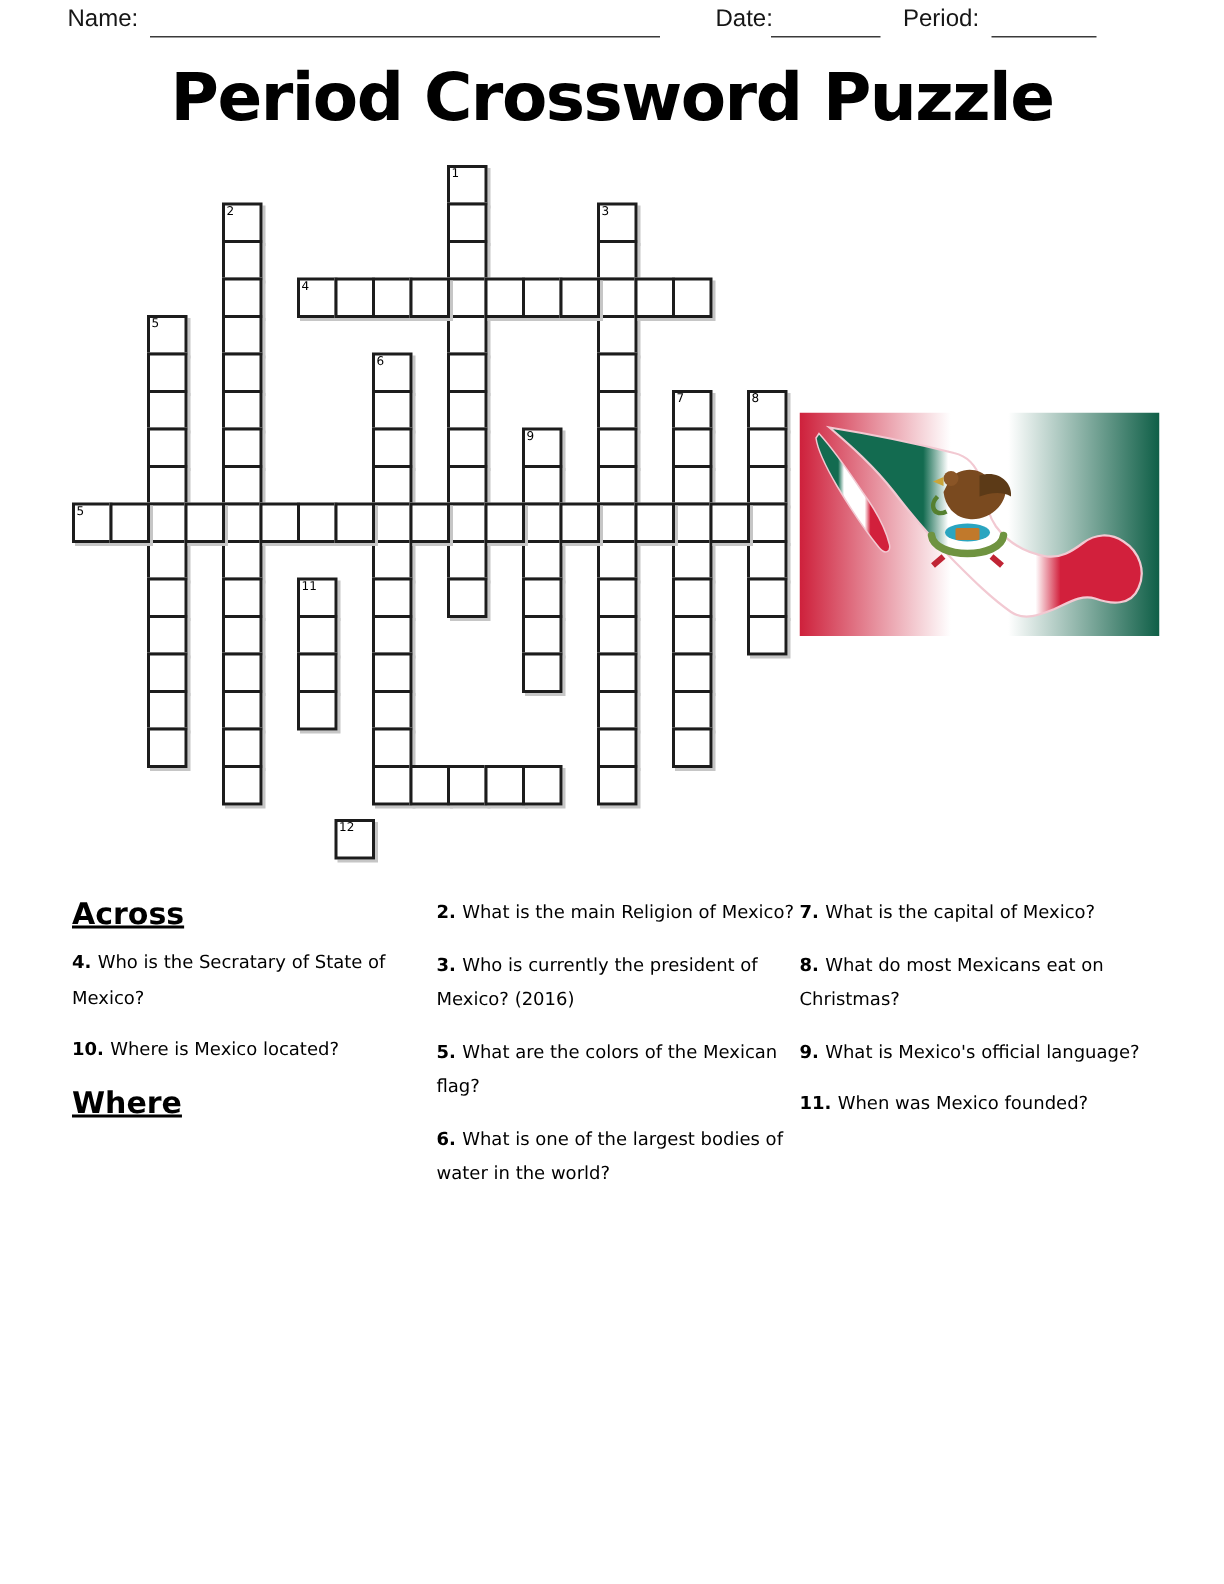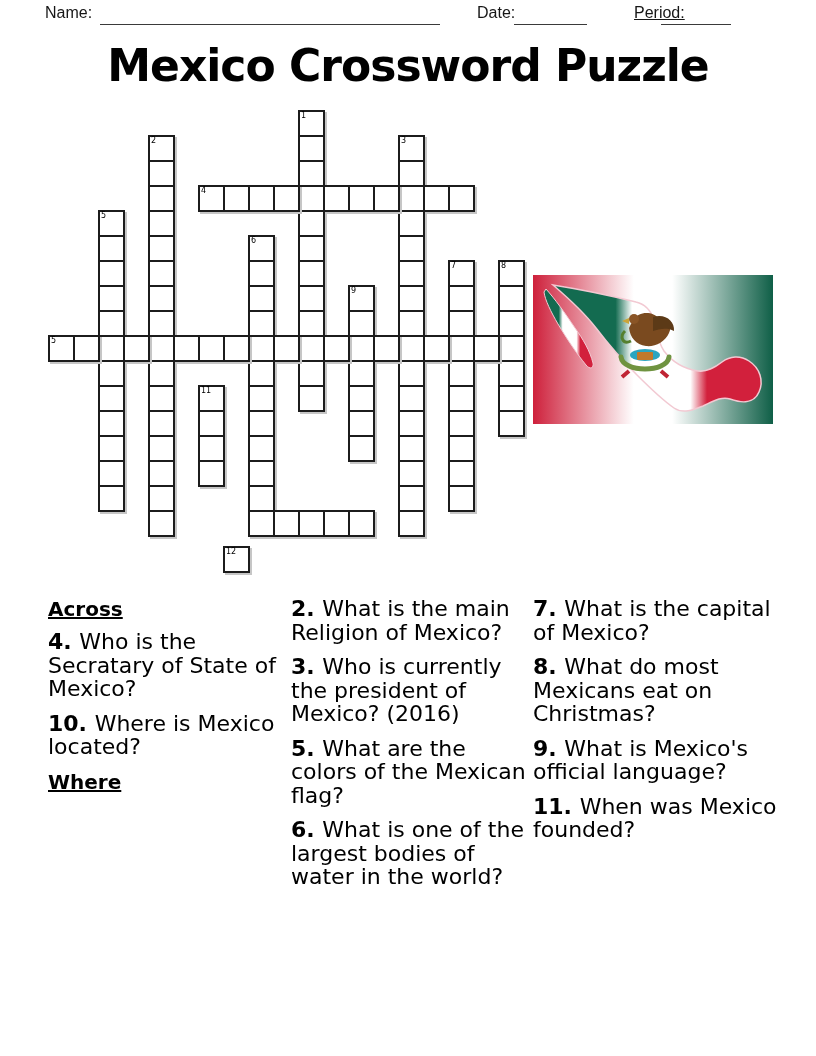--- a/index.html
+++ b/index.html
@@ -19,36 +19,36 @@
   .cell .num{position:absolute;top:-1px;left:1px;font-size:8px;line-height:10px;color:#000;}
   
   .flag{position:absolute;left:533px;top:275px;width:240px;height:149px;}
   
   .clue-col{position:absolute;top:597px;}
   .clue-col-1{left:48px;width:238px;}
   .clue-col-2{left:291px;width:243px;}
   .clue-col-3{left:533px;width:246px;}
   .clue-heading{font-size:20px;font-weight:700;text-decoration:underline;
                 margin:0 0 8px 0;line-height:25px;}
-  .clue{font-size:22px;line-height:23.5px;margin:0 0 11px 0;}
+  .clue{font-size:12px;line-height:23.5px;margin:0 0 11px 0;}
   .clue .clue-num{font-weight:700;}
 </style>
 </head>
 <body>
 
 <div class="page">
 
   <span class="hdr-label" style="left:45px;">Name:</span>
   <div class="blank" style="left:100px;width:340px;"></div>
   <span class="hdr-label" style="left:477px;">Date:</span>
   <div class="blank" style="left:514px;width:73px;"></div>
-  <span class="hdr-label" style="left:634px;text-decoration:underline;">Period:</span>
+  <span class="hdr-label" style="left:602px;">Period:</span>
   <div class="blank" style="left:661px;width:70px;"></div>
 
-  <div class="title">Mexico Crossword Puzzle</div>
+  <div class="title">Period Crossword Puzzle</div>
 
   <div class="grid">
       <div class="cell" style="left: 298px; top: 110px;">
         <span class="num">1</span>
       </div>
       <div class="cell" style="left: 298px; top: 135px;"></div>
       <div class="cell" style="left: 298px; top: 160px;"></div>
       <div class="cell" style="left: 298px; top: 185px;"></div>
       <div class="cell" style="left: 298px; top: 210px;"></div>
       <div class="cell" style="left: 298px; top: 235px;"></div>

